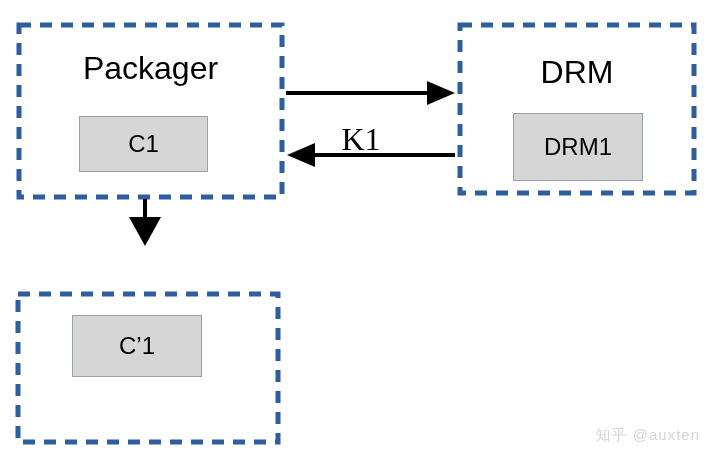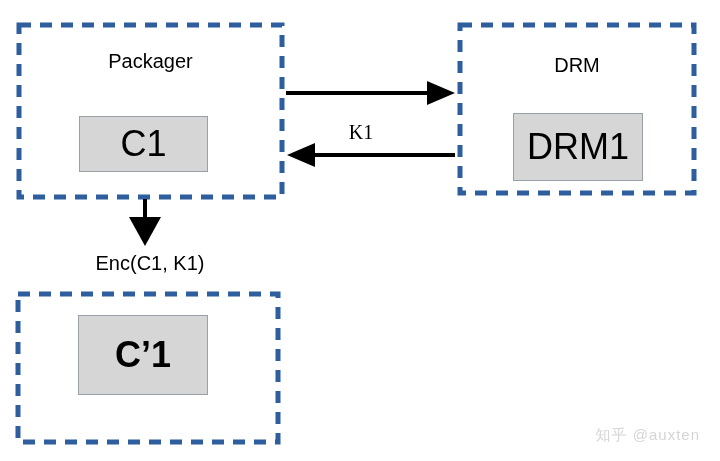--- a/index.html
+++ b/index.html
@@ -25,34 +25,34 @@
     fill:none;
     stroke:var(--box-border);
     stroke-width:5;
     stroke-dasharray:12 9;
   }
   .edge-line{stroke:var(--arrow);stroke-width:4;}
   .edge-head{fill:var(--arrow);}
   .label{
     position:absolute;
     color:var(--ink);
-    font-size:20px;
+    font-size:32px;
     line-height:1.15;
     text-align:center;
     white-space:nowrap;
   }
   .chip{
     position:absolute;
     background:var(--chip-fill);
     border:1px solid var(--chip-border);
     display:flex;
     align-items:center;
     justify-content:center;
     color:var(--ink);
-    font-size:36px;
+    font-size:24px;
   }
   .watermark{
     position:absolute;
     right:20px;
     bottom:16px;
     font-size:15px;
     color:var(--watermark);
     letter-spacing:1px;
     text-shadow:0 1px 0 #ffffff;
     white-space:nowrap;
@@ -88,22 +88,21 @@
   <div class="label" style="left:19px;top:50px;width:263px;">Packager</div>
   <div class="chip" style="left:79px;top:116px;width:129px;height:56px;">
     <span>C1</span>
   </div>
 
   <div class="label" style="left:460px;top:54px;width:234px;">DRM</div>
   <div class="chip" style="left:513px;top:113px;width:130px;height:68px;">
     <span>DRM1</span>
   </div>
 
-  <div class="chip" style="left:78px;top:315px;width:130px;height:80px;font-weight:bold;">
+  <div class="chip" style="left:72px;top:315px;width:130px;height:62px;">
     <span>C’1</span>
   </div>
 
   <div class="label" style="left:288px;top:121px;width:146px;font-family:Liberation Serif, serif;">K1</div>
-  <div class="label" style="left:20px;top:252px;width:260px;">Enc(C1, K1)</div>
 
   <div class="watermark">知乎 @auxten</div>
 
 </div>
 
 </body></html>

